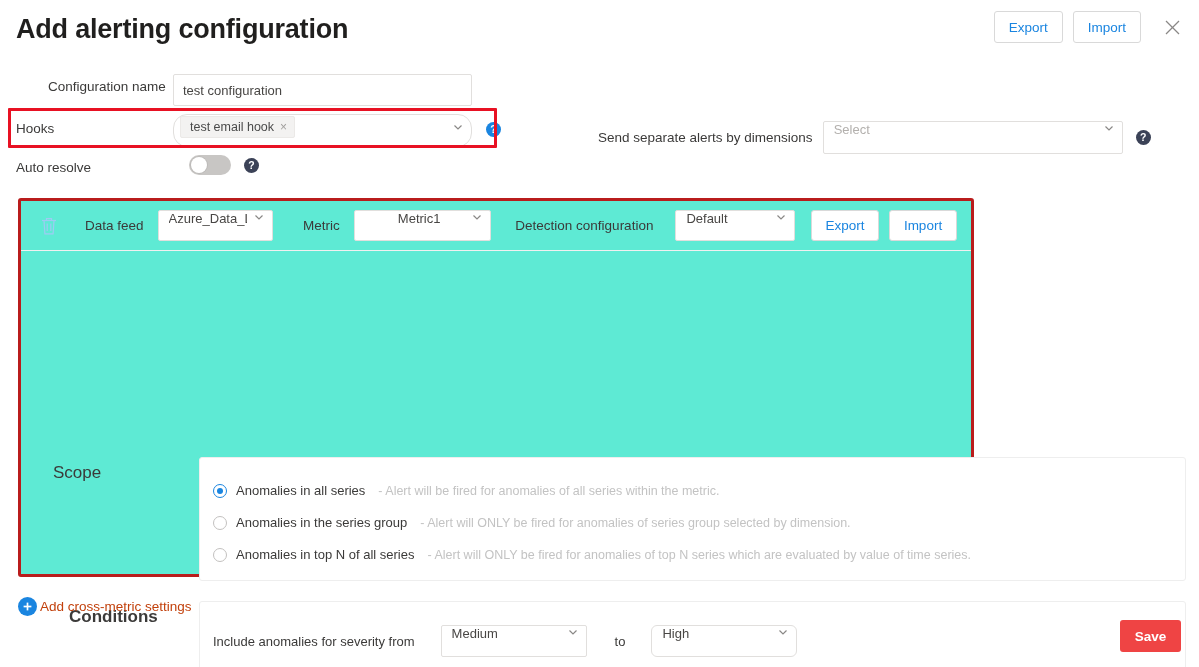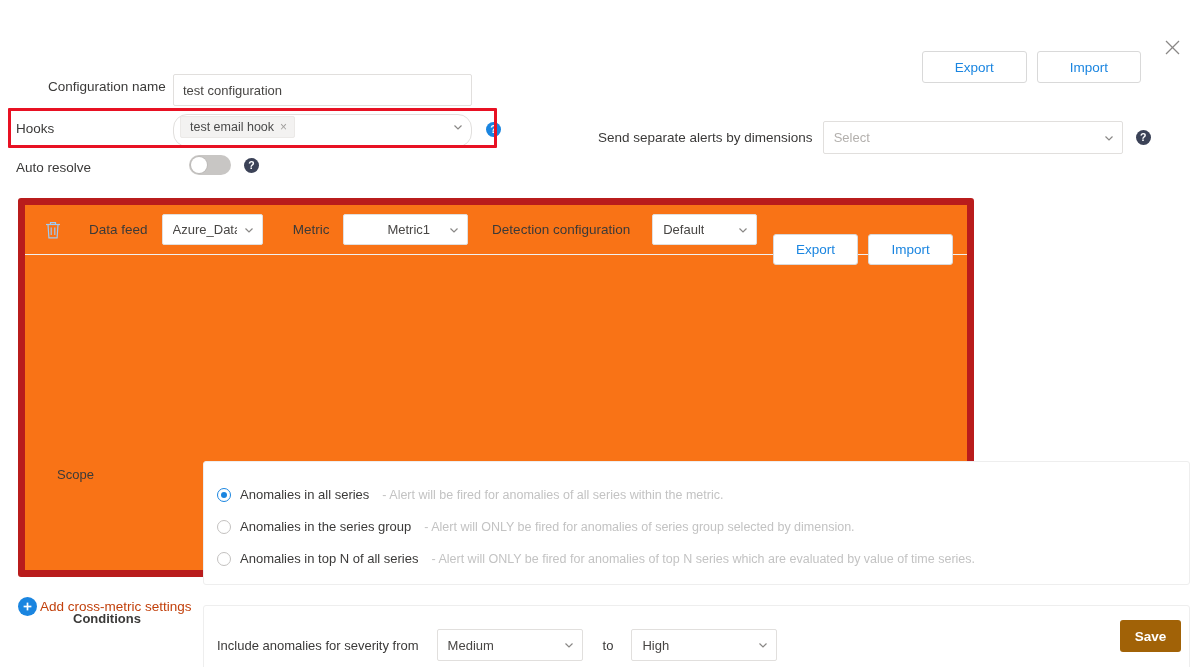--- a/index.html
+++ b/index.html
@@ -14,47 +14,46 @@
   .page { position: relative; width: 1199px; height: 667px; background:#fff; }
 
   
   .page-title {
     position: absolute; left: 16px; top: 14px;
     font-size: 27px; font-weight: bold; color: #201f1e;
     letter-spacing: -0.2px;
   }
   .top-actions { position: absolute; right: 14px; top: 11px; display: flex; align-items: center; gap: 10px; }
   .ghost-btn {
-    min-width: 66px; height: 32px; padding: 0 32px;
+    min-width: 66px; height: 32px; padding: 0 14px;
     background: #fff; border: 1px solid #d9d9d9; border-radius: 3px;
     color: #1a85e0; font-size: 13.5px; font-family: inherit;
     display: flex; align-items: center; justify-content: center;
     cursor: pointer;
-    margin-top: 40px;
   }
   .close-x {
     width: 26px; height: 26px; margin-left: 8px;
     display: flex; align-items: center; justify-content: center;
     color: #8a8886; cursor: pointer;
   }
   .close-x svg { display:block; }
 
   
   .field-label { font-size: 13.5px; color: #3b3a39; }
 
   .txtbox {
     height: 30px; background: #fff;
     border: 1px solid #e1dfdd; border-radius: 2px;
     display: flex; align-items: center;
     padding: 0 9px; font-size: 13px; color: #484644;
   }
   .selectbox {
     height: 31px; background: #fff;
     border: 1px solid #e1dfdd; border-radius: 2px;
-    display: flex; align-items: center; justify-content: space-between;
+    display: flex; align-items: flex-start; justify-content: space-between;
     padding: 0 7px 0 10px; font-size: 13px; color: #484644;
     cursor: pointer; white-space: nowrap; overflow: hidden;
   }
   .selectbox .val { overflow: hidden; text-overflow: clip; white-space: nowrap; }
   .selectbox.placeholder .val { color: #b3b0ad; }
   .chev { flex: none; width: 12px; height: 12px; color: #8a8886; margin-left: 6px; }
   .chev svg { display: block; }
 
   .help {
     width: 15px; height: 15px; border-radius: 50%;
@@ -110,40 +109,40 @@
     position: absolute; left: 2px; top: 2px;
     width: 16px; height: 16px; border-radius: 50%;
     background: #fff; box-shadow: 0 0 0 1px rgba(0,0,0,.06);
   }
   .autoresolve-help { position: absolute; left: 228px; top: -1px; }
 
   
   .card {
     position: absolute; left: 18px; top: 198px;
     width: 956px; height: 379px;
-    background: #f97316; border: 7px solid #b91c1c; border-radius: 3px;
+    background: #5eead4; border: 3px solid #b91c1c; border-radius: 3px;
   }
   .card-head {
     height: 50px; border-bottom: 1px solid #f0f0f0;
     display: flex; align-items: center; padding: 0 14px 0 18px; gap: 0;
   }
   .trash { width: 20px; height: 22px; color: #9ecbf3; flex: none; cursor: pointer; }
   .trash svg { display: block; }
   .card-head .lbl { font-size: 13.5px; color: #3b3a39; white-space: nowrap; }
   #cardhead-datafeed-label { margin-left: 26px; }
   #datafeed-select { width: 185px; margin-left: 14px; }
   #cardhead-metric-label { margin-left: 30px; }
   #metric-select { width: 199px; margin-left: 14px; padding-left: 43px; }
   #cardhead-detection-label { margin-left: 24px; }
   #detection-select { width: 192px; margin-left: 22px; }
   .card-head .ghost-btn { margin-left: 16px; min-width: 68px; height: 31px; }
   #card-import-btn { margin-left: 10px; }
 
   
-  .sect-label { position: absolute; font-size: 13px; color: #3b3a39; }
+  .sect-label { position: absolute; font-size: 17px; color: #3b3a39; }
   #scope-label { left: 32px; top: 262px; }
   .panel {
     position: absolute; background: #fff;
     border: 1px solid #eeeeee; border-radius: 3px;
   }
   #scope-panel { left: 178px; top: 256px; width: 987px; height: 124px; }
   .radio-row { display: flex; align-items: center; gap: 9px; margin-left: 13px; }
   #scope-panel .radio-row:nth-of-type(1) { margin-top: 25px; }
   #scope-panel .radio-row:nth-of-type(2) { margin-top: 17px; }
   #scope-panel .radio-row:nth-of-type(3) { margin-top: 17px; }
@@ -157,52 +156,53 @@
     content: ""; position: absolute; left: 3px; top: 3px;
     width: 6px; height: 6px; border-radius: 50%; background: #1a85e0;
   }
   .radio-main { font-size: 13px; color: #3b3a39; }
   .radio-desc { font-size: 12.5px; color: #c3c3c3; margin-left: 4px; }
 
   
   #conditions-label { left: 48px; top: 406px; font-weight: bold; }
   #conditions-panel { left: 178px; top: 400px; width: 987px; height: 163px; }
 
-  .cond-row1 { display: flex; align-items: center; margin: 23px 0 0 13px; gap: 4px; }
+  .cond-row1 { display: flex; align-items: center; margin: 23px 0 0 13px; gap: 12px; }
   .cond-text { font-size: 13px; color: #3b3a39; white-space: nowrap; }
   #sev-from-select { width: 146px; margin-left: 14px; height: 32px; }
   #cond-to-text { margin-left: 16px; }
-  #sev-to-select { width: 146px; margin-left: 14px; height: 32px; }
+  #sev-to-select { width: 146px; margin-left: 14px; height: 32px; border-radius: 6px; }
 
   .plus-circle {
     width: 19px; height: 19px; border-radius: 50%;
     background: #1a85e0; color: #fff; flex: none; cursor: pointer;
     display: flex; align-items: center; justify-content: center;
   }
   .plus-circle svg { display: block; }
 
   
   .add-cross {
     position: absolute; left: 18px; top: 597px;
     display: flex; align-items: center; gap: 3px; cursor: pointer;
   }
   .add-cross .lbl { font-size: 13.5px; color: #c2410c; }
   .save-btn {
     position: absolute; right: 18px; top: 620px;
     width: 61px; height: 32px; border-radius: 3px;
-    background: #a16207; color: #fff; border: none;
+    background: #ef4444; color: #fff; border: none;
     font-size: 13.5px; font-weight: bold; font-family: inherit;
     display: flex; align-items: center; justify-content: center; cursor: pointer;
   }
 </style>
 </head>
 <body>
 
 <div class="page">
 
+  <div class="page-title">Add alerting configuration</div>
 
   <div class="top-actions">
     <div class="ghost-btn">Export</div>
     <div class="ghost-btn">Import</div>
     <div class="close-x">
       <svg width="17" height="17" viewBox="0 0 17 17" fill="none" stroke="currentColor" stroke-width="1.3">
         <line x1="2" y1="2" x2="15" y2="15"></line>
           <line x1="15" y1="2" x2="2" y2="15"></line>
       </svg>
     </div>

